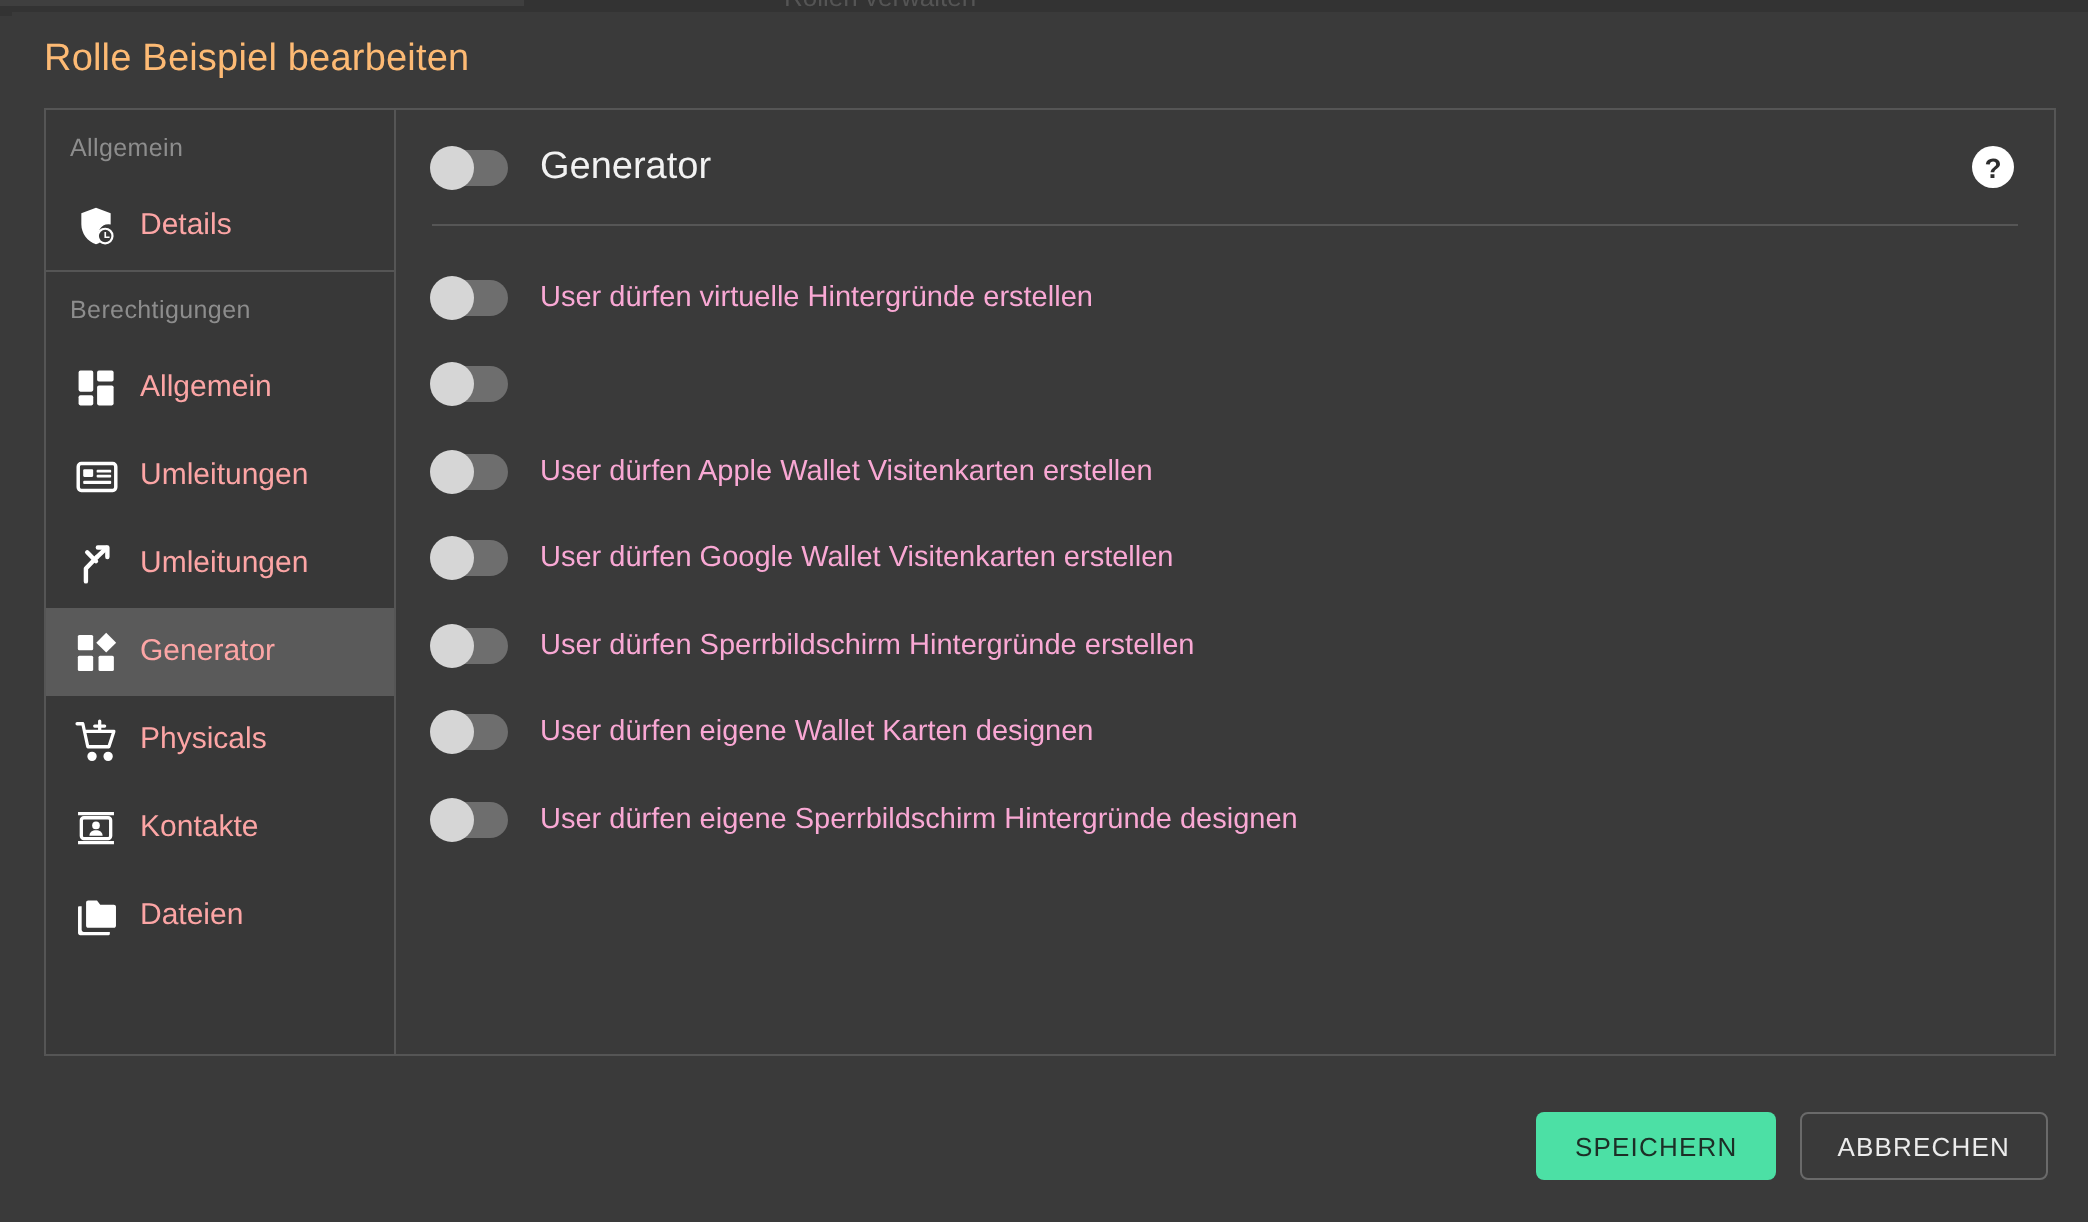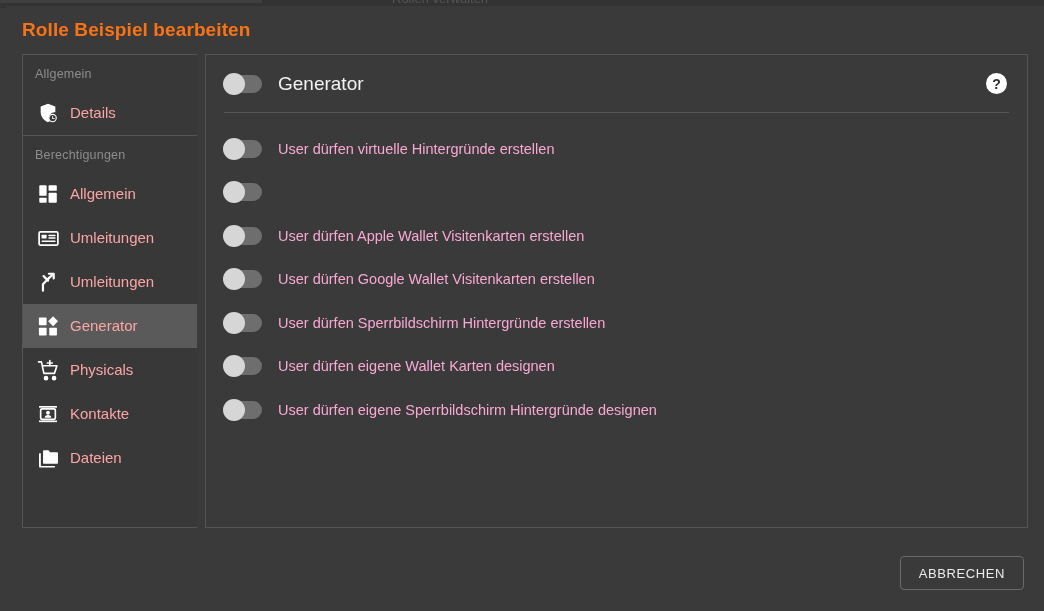--- a/index.html
+++ b/index.html
@@ -50,30 +50,30 @@
 
   
   #dialog-header {
     height: 48px;
     display: flex;
     align-items: center;
     padding-left: 16px;
   }
   #dialog-title {
     font-size: 19px;
-    font-weight: 700;
-    color: #f97316;
+    font-weight: 400;
+    color: #fdba74;
     letter-spacing: 0.1px;
   }
 
   
   #dialog-body {
     display: flex;
     padding: 0 16px;
-    gap: 8px;
+    gap: 0;
     height: 474px;
   }
 
   
   #sidebar {
     width: 175px;
     flex: 0 0 175px;
     border: 1px solid #555555;
     border-right: none;
     background: #383838;
@@ -378,16 +378,17 @@
               <div class="knob"></div>
             </div>
             <div class="perm-label">User dürfen eigene Sperrbildschirm Hintergründe designen</div>
           </div>
         </div>
 
     </section>
   </div>
 
   <div id="dialog-footer">
+    <div class="btn btn-primary">SPEICHERN</div>
     <div class="btn btn-secondary">ABBRECHEN</div>
   </div>
 
 </div>
 
 </body></html>

